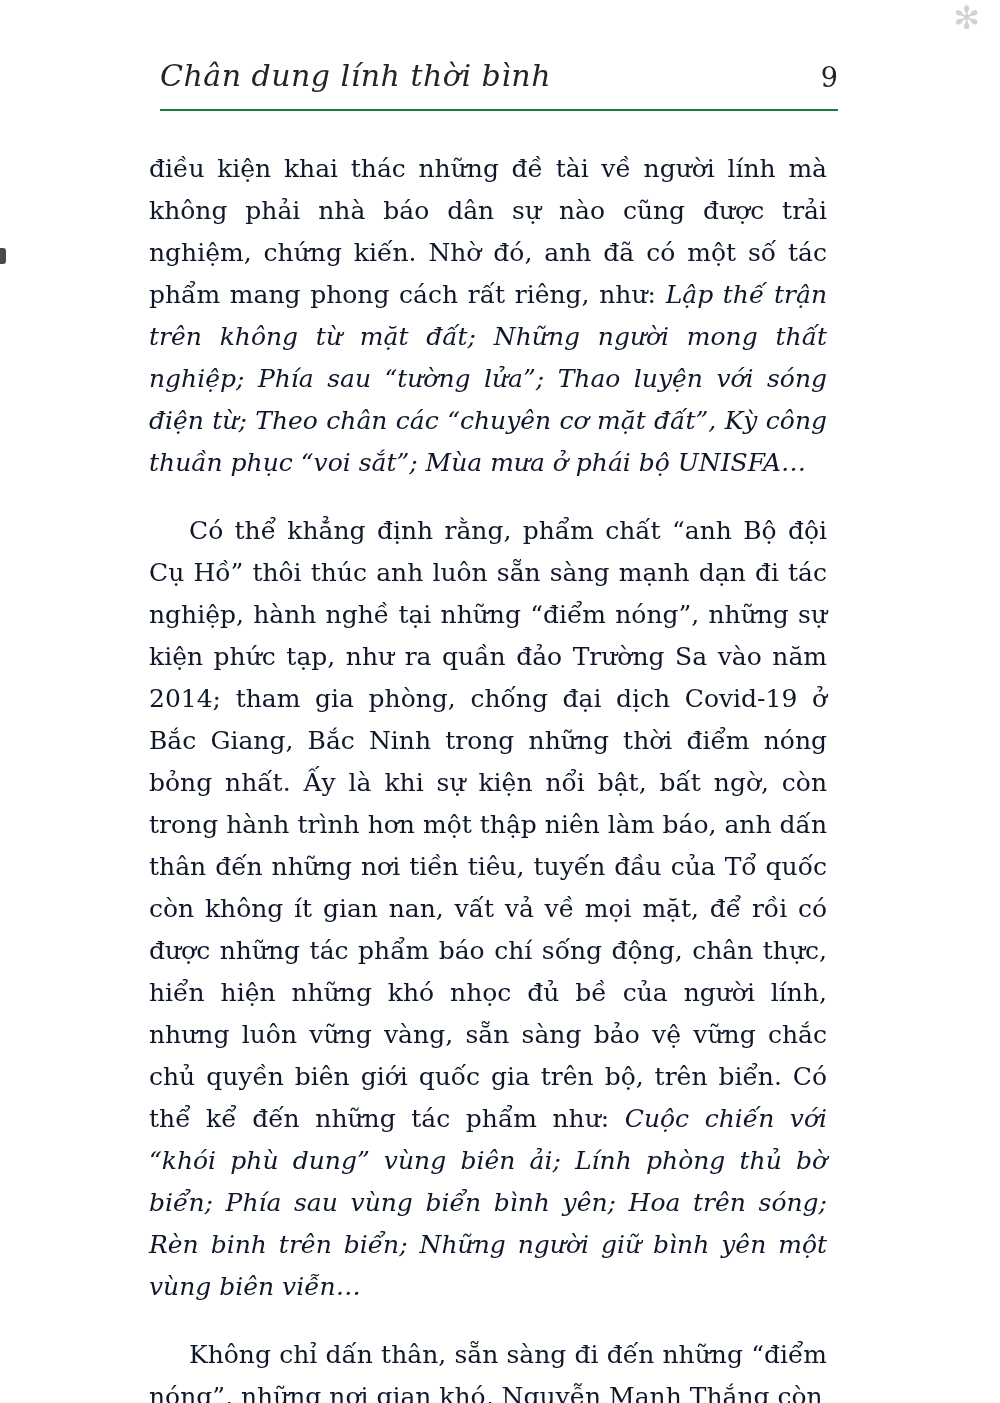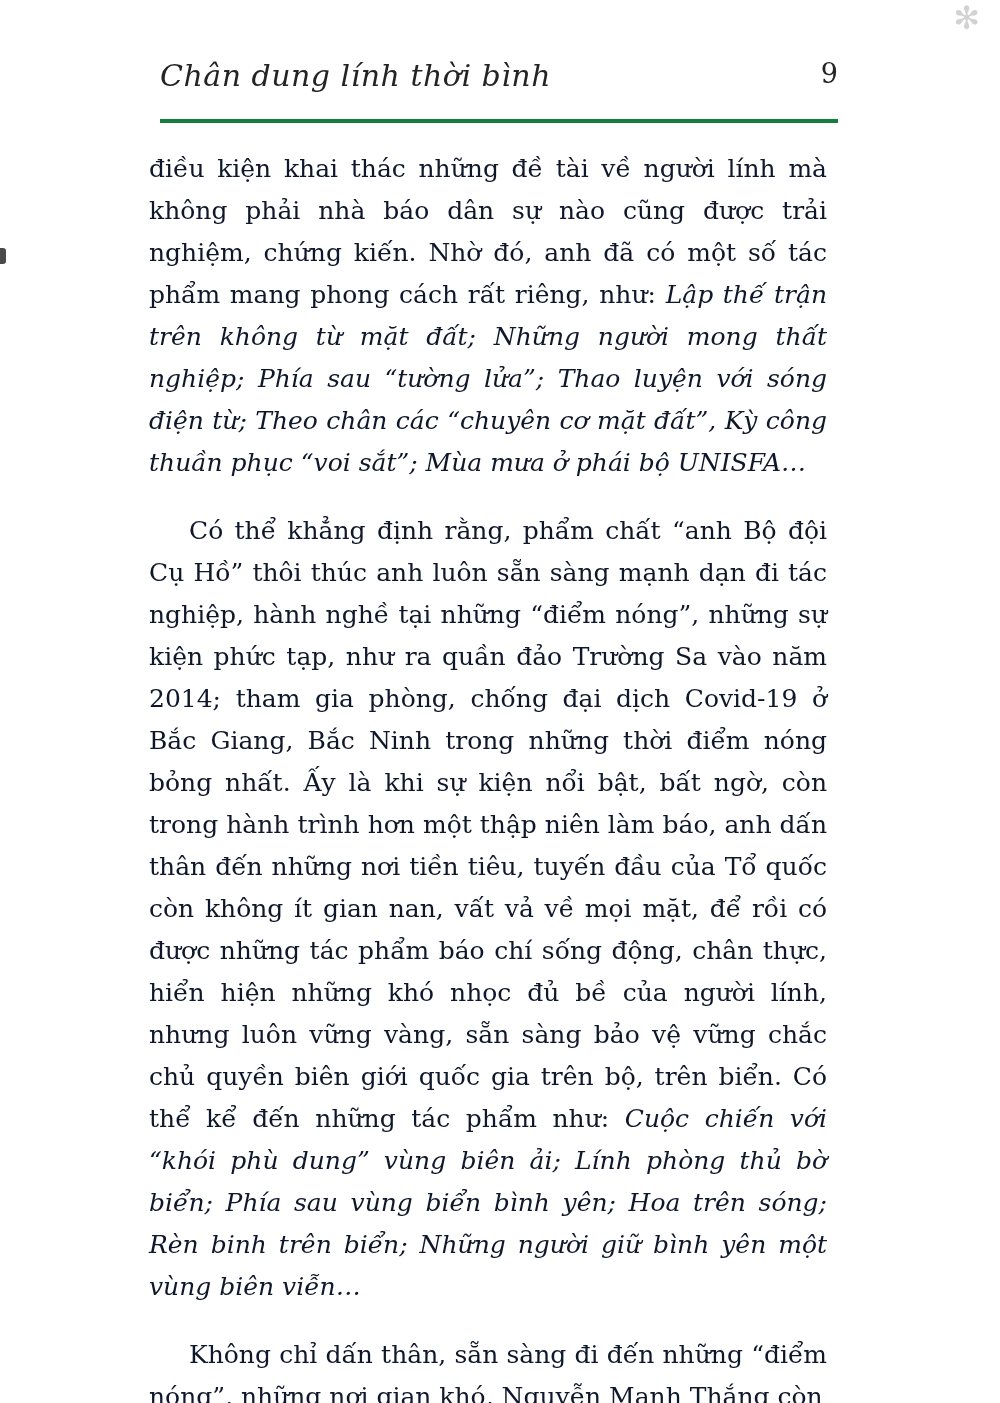--- a/index.html
+++ b/index.html
@@ -35,22 +35,23 @@
     border-radius: 0 3px 3px 0;
   }
 
   .header {
     position: absolute;
     left: 160px;
     top: 58px;
     width: 678px;
     display: flex;
     justify-content: space-between;
-    border-bottom: 4px solid #15803d;
-    padding-bottom: 26px;
+    align-items: flex-end;
+    border-bottom: 2px solid #15803d;
+    padding-bottom: 16px;
   }
   .running-title {
     font-style: italic;
     font-size: 30px;
     letter-spacing: 0.5px;
     color: #242424;
   }
   .page-number {
     font-size: 27px;
     color: #242424;

